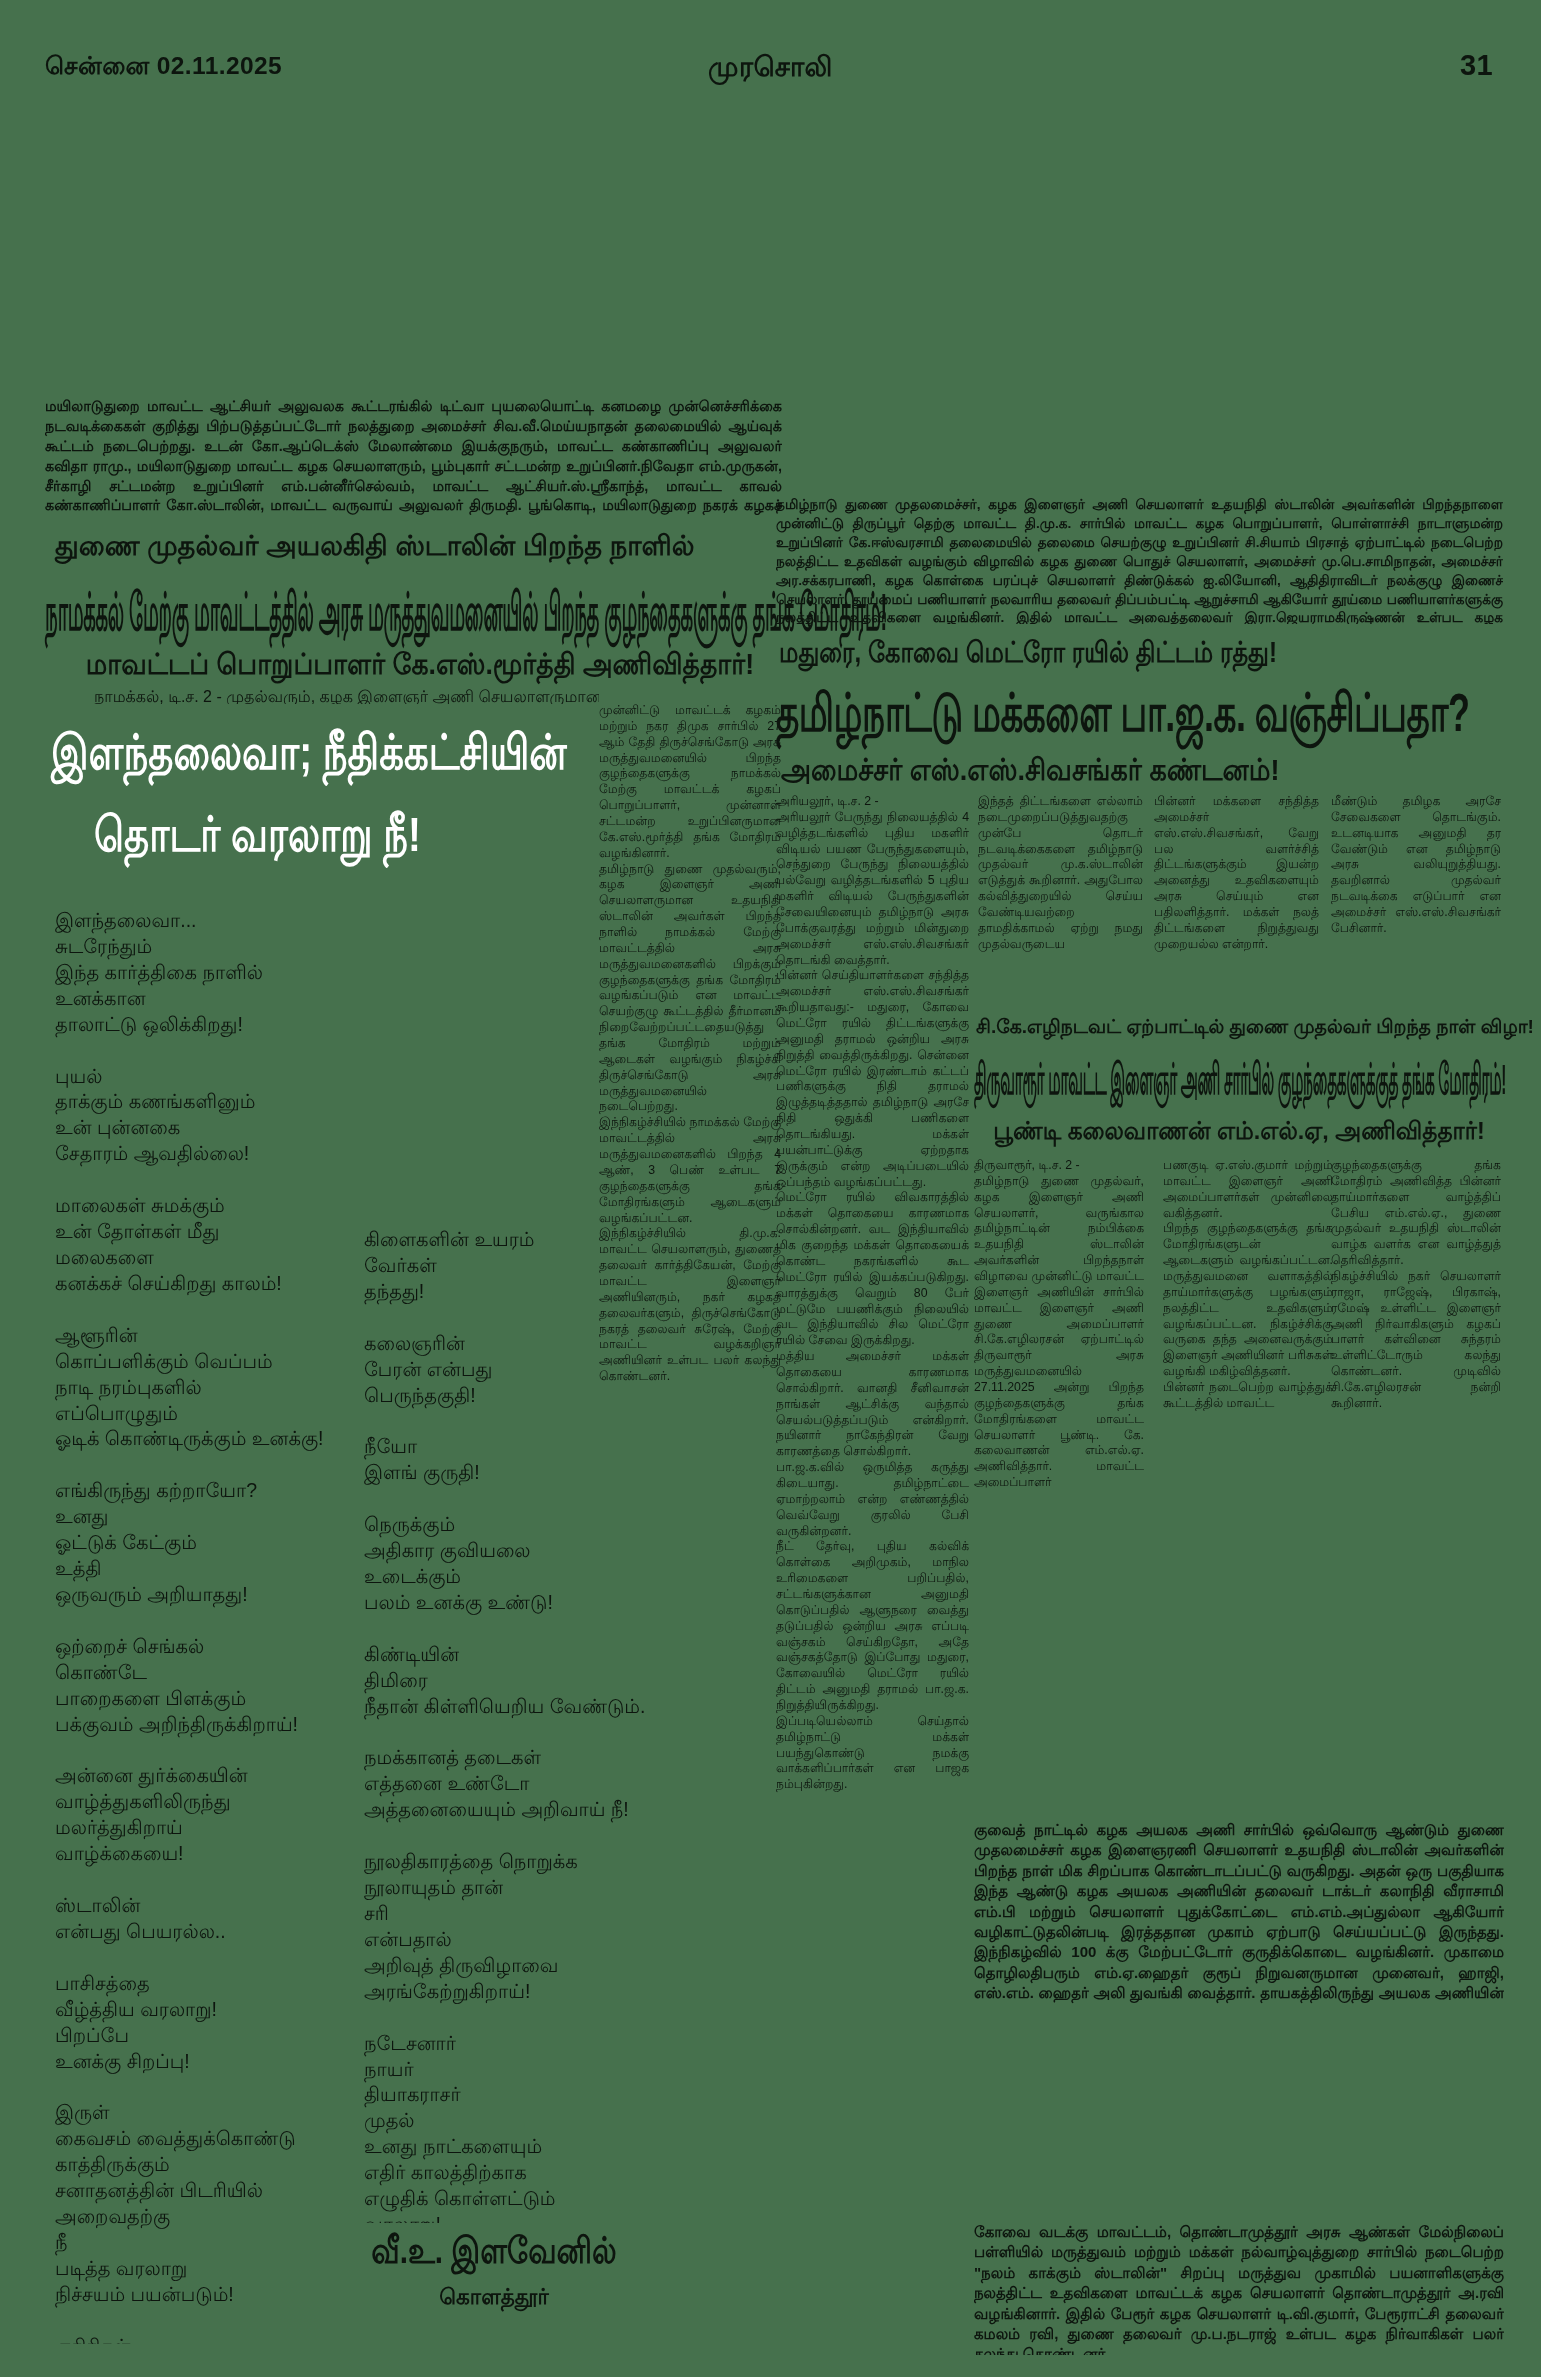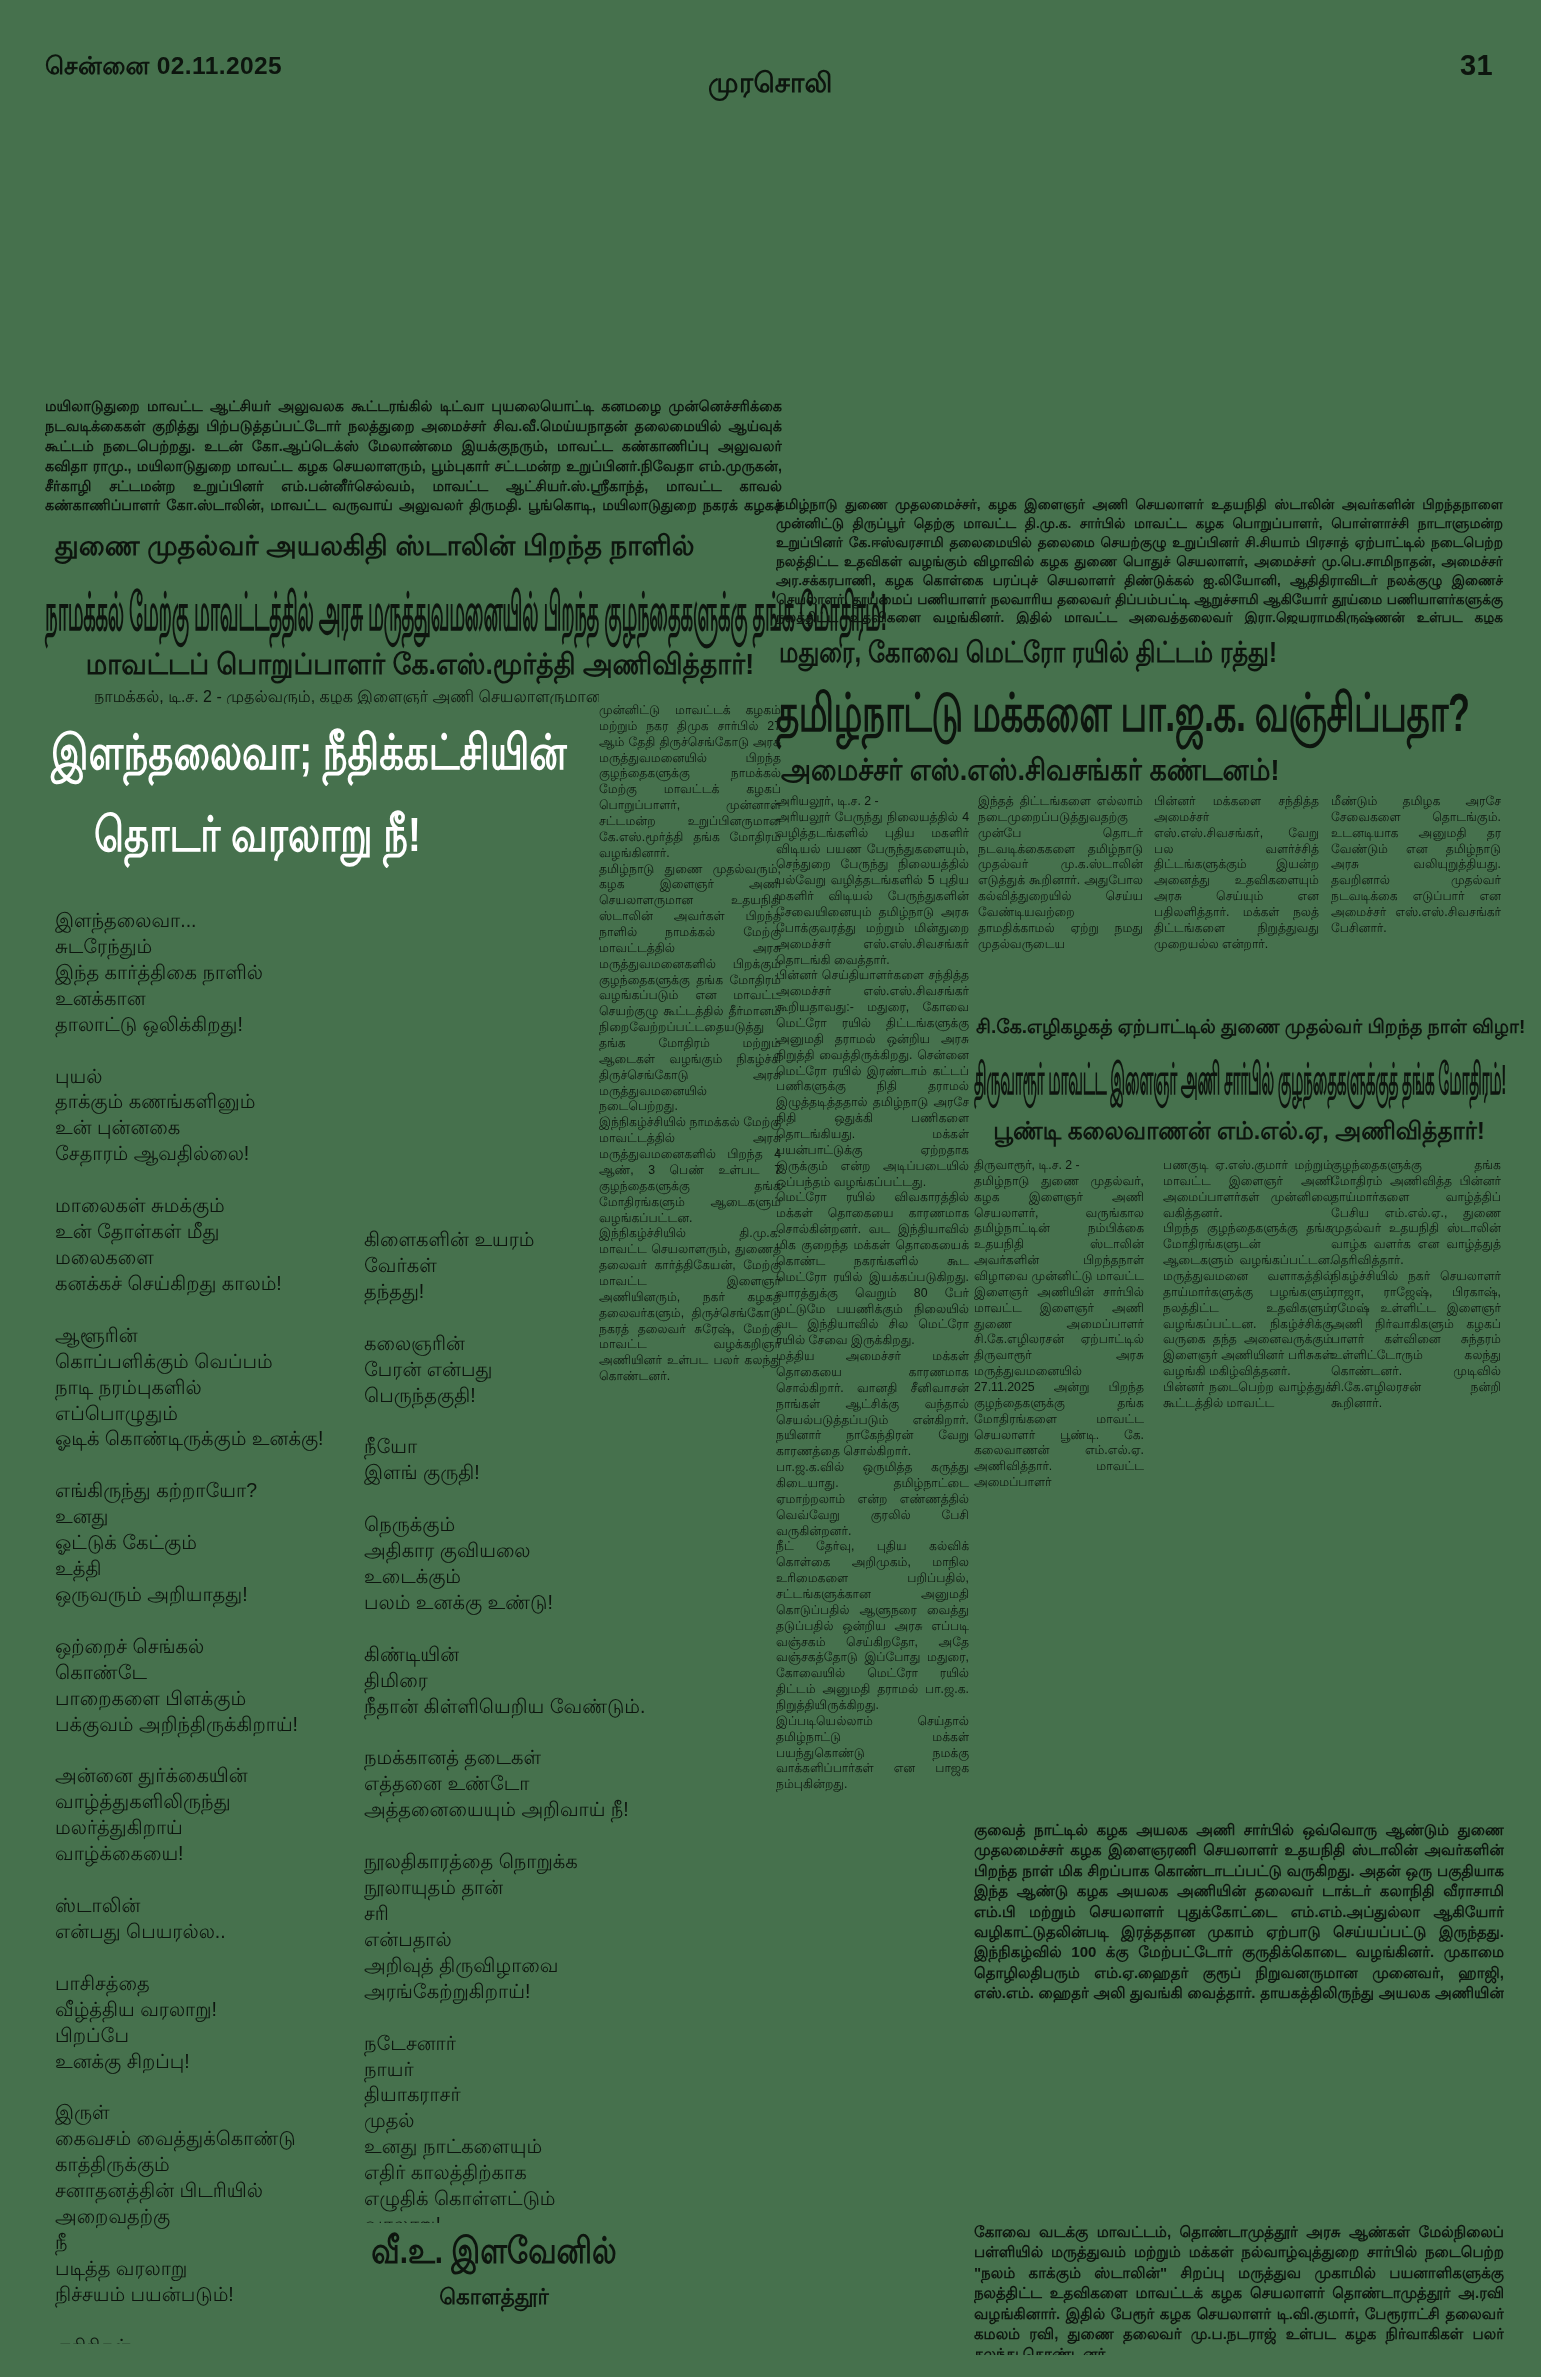--- a/index.html
+++ b/index.html
@@ -21,21 +21,21 @@
   .poem{font-size:19.5px;line-height:1.33;font-weight:500;}
   .note{font-size:15px;line-height:1.36;font-weight:700;text-align:justify;}
   .kicker{font-weight:800;}
   .white{color:#ffffff;}
   .masthead{font-size:24.5px;font-weight:800;letter-spacing:0.4px;}
 </style>
 </head>
 <body>
 
 <div class="abs masthead" style="left:45px;top:52px;">சென்னை 02.11.2025</div>
-<div class="abs masthead ctr" style="left:626px;top:51px;width:289px;font-size:27.4px;margin-top:16px;">முரசொலி</div>
+<div class="abs masthead ctr" style="left:626px;top:51px;width:289px;font-size:27.4px;">முரசொலி</div>
 <div class="abs masthead" style="right:48px;top:49px;font-size:29px;">31</div>
 
 <div class="abs caption col" style="left:45px;top:397px;width:737px;height:121px;">மயிலாடுதுறை மாவட்ட ஆட்சியர் அலுவலக கூட்டரங்கில் டிட்வா புயலையொட்டி கனமழை முன்னெச்சரிக்கை நடவடிக்கைகள் குறித்து பிற்படுத்தப்பட்டோர் நலத்துறை அமைச்சர் சிவ.வீ.மெய்யநாதன் தலைமையில் ஆய்வுக் கூட்டம் நடைபெற்றது. உடன் கோ.ஆப்டெக்ஸ் மேலாண்மை இயக்குநரும், மாவட்ட கண்காணிப்பு அலுவலர் கவிதா ராமு., மயிலாடுதுறை மாவட்ட கழக செயலாளரும், பூம்புகார் சட்டமன்ற உறுப்பினர்.நிவேதா எம்.முருகன், சீர்காழி சட்டமன்ற உறுப்பினர் எம்.பன்னீர்செல்வம், மாவட்ட ஆட்சியர்.ஸ்.ஸ்ரீகாந்த், மாவட்ட காவல் கண்காணிப்பாளர் கோ.ஸ்டாலின், மாவட்ட வருவாய் அலுவலர் திருமதி. பூங்கொடி, மயிலாடுதுறை நகரக் கழகச் செயலாளரும், நகர்மன்ற தலைவர் செல்வராஜ் மற்றும் அரசு அலுவலர்கள் உள்ளனர்.</div>
 
 <div class="abs kicker nowrap" style="left:55px;top:530px;font-size:27.4px;">துணை முதல்வர் அயலகிதி ஸ்டாலின் பிறந்த நாளில்</div>
 
 <div class="abs xb nowrap" style="left:45px;top:582px;font-size:42px;transform:scale(0.47,1.25);transform-origin:left top;letter-spacing:-0.7px;">நாமக்கல் மேற்கு மாவட்டத்தில் அரசு மருத்துவமனையில் பிறந்த குழந்தைகளுக்கு தங்க மோதிரம்!</div>
 
 <div class="abs xb ctr nowrap" style="left:45px;top:648px;width:750px;font-size:29px;transform:scale(0.92,1);transform-origin:center top;">மாவட்டப் பொறுப்பாளர் கே.எஸ்.மூர்த்தி அணிவித்தார்!</div>
 
@@ -168,21 +168,21 @@
 பின்னர் செய்தியாளர்களை சந்தித்த அமைச்சர் எஸ்.எஸ்.சிவசங்கர் கூறியதாவது:- மதுரை, கோவை மெட்ரோ ரயில் திட்டங்களுக்கு அனுமதி தராமல் ஒன்றிய அரசு நிறுத்தி வைத்திருக்கிறது. சென்னை மெட்ரோ ரயில் இரண்டாம் கட்டப் பணிகளுக்கு நிதி தராமல் இழுத்தடித்ததால் தமிழ்நாடு அரசே நிதி ஒதுக்கி பணிகளை தொடங்கியது. மக்கள் பயன்பாட்டுக்கு ஏற்றதாக இருக்கும் என்ற அடிப்படையில் ஒப்பந்தம் வழங்கப்பட்டது.
 மெட்ரோ ரயில் விவகாரத்தில் மக்கள் தொகையை காரணமாக சொல்கின்றனர். வட இந்தியாவில் மிக குறைந்த மக்கள் தொகையைக் கொண்ட நகரங்களில் கூட மெட்ரோ ரயில் இயக்கப்படுகிறது. வாரத்துக்கு வெறும் 80 பேர் மட்டுமே பயணிக்கும் நிலையில் வட இந்தியாவில் சில மெட்ரோ ரயில் சேவை இருக்கிறது.
 மத்திய அமைச்சர் மக்கள் தொகையை காரணமாக சொல்கிறார். வானதி சீனிவாசன் நாங்கள் ஆட்சிக்கு வந்தால் செயல்படுத்தப்படும் என்கிறார். நயினார் நாகேந்திரன் வேறு காரணத்தை சொல்கிறார்.
 பா.ஜ.க.வில் ஒருமித்த கருத்து கிடையாது. தமிழ்நாட்டை ஏமாற்றலாம் என்ற எண்ணத்தில் வெவ்வேறு குரலில் பேசி வருகின்றனர்.
 நீட் தேர்வு, புதிய கல்விக் கொள்கை அறிமுகம், மாநில உரிமைகளை பறிப்பதில், சட்டங்களுக்கான அனுமதி கொடுப்பதில் ஆளுநரை வைத்து தடுப்பதில் ஒன்றிய அரசு எப்படி வஞ்சகம் செய்கிறதோ, அதே வஞ்சகத்தோடு இப்போது மதுரை, கோவையில் மெட்ரோ ரயில் திட்டம் அனுமதி தராமல் பா.ஜ.க. நிறுத்தியிருக்கிறது.
 இப்படியெல்லாம் செய்தால் தமிழ்நாட்டு மக்கள் பயந்துகொண்டு நமக்கு வாக்களிப்பார்கள் என பாஜக நம்புகின்றது.</div>
 <div class="abs bodytxt pre col" style="left:978px;top:794px;width:165px;height:213px;">இந்தத் திட்டங்களை எல்லாம் நடைமுறைப்படுத்துவதற்கு முன்பே தொடர் நடவடிக்கைகளை தமிழ்நாடு முதல்வர் மு.க.ஸ்டாலின் எடுத்துக் கூறினார். அதுபோல கல்வித்துறையில் செய்ய வேண்டியவற்றை தாமதிக்காமல் ஏற்று நமது முதல்வருடைய</div>
 <div class="abs bodytxt pre col" style="left:1154px;top:794px;width:165px;height:213px;">பின்னர் மக்களை சந்தித்த அமைச்சர் எஸ்.எஸ்.சிவசங்கர், வேறு பல வளர்ச்சித் திட்டங்களுக்கும் இயன்ற அனைத்து உதவிகளையும் அரசு செய்யும் என பதிலளித்தார். மக்கள் நலத் திட்டங்களை நிறுத்துவது முறையல்ல என்றார்.</div>
 <div class="abs bodytxt pre col" style="left:1331px;top:794px;width:170px;height:213px;">மீண்டும் தமிழக அரசே சேவைகளை தொடங்கும். உடனடியாக அனுமதி தர வேண்டும் என தமிழ்நாடு அரசு வலியுறுத்தியது. தவறினால் முதல்வர் நடவடிக்கை எடுப்பார் என அமைச்சர் எஸ்.எஸ்.சிவசங்கர் பேசினார்.</div>
 
-<div class="abs kicker nowrap" style="left:976px;top:1016px;font-size:19px;">சி.கே.எழிகழகத் ஏற்பாட்டில் துணை முதல்வர் பிறந்த நாள் விழா!</div>
+<div class="abs kicker nowrap" style="left:976px;top:1016px;font-size:19px;">சி.கே.எழிநடவட் ஏற்பாட்டில் துணை முதல்வர் பிறந்த நாள் விழா!</div>
 
 <div class="abs xb nowrap" style="left:974px;top:1055px;font-size:32px;transform:scale(0.48,1.35);transform-origin:left top;letter-spacing:-0.7px;">திருவாரூர் மாவட்ட இளைஞர் அணி சார்பில் குழந்தைகளுக்குத் தங்க மோதிரம்!</div>
 
 <div class="abs xb ctr nowrap" style="left:974px;top:1117px;width:530px;font-size:24.5px;transform:scale(0.95,1);transform-origin:center top;">பூண்டி கலைவாணன் எம்.எல்.ஏ, அணிவித்தார்!</div>
 
 <div class="abs bodytxt pre col" style="left:974px;top:1158px;width:170px;height:649px;">திருவாரூர், டி.ச. 2 -
 தமிழ்நாடு துணை முதல்வர், கழக இளைஞர் அணி செயலாளர், வருங்கால தமிழ்நாட்டின் நம்பிக்கை உதயநிதி ஸ்டாலின் அவர்களின் பிறந்தநாள் விழாவை முன்னிட்டு மாவட்ட இளைஞர் அணியின் சார்பில் மாவட்ட இளைஞர் அணி துணை அமைப்பாளர் சி.கே.எழிலரசன் ஏற்பாட்டில் திருவாரூர் அரசு மருத்துவமனையில் 27.11.2025 அன்று பிறந்த குழந்தைகளுக்கு தங்க மோதிரங்களை மாவட்ட செயலாளர் பூண்டி. கே. கலைவாணன் எம்.எல்.ஏ. அணிவித்தார். மாவட்ட அமைப்பாளர்</div>
 <div class="abs bodytxt pre col" style="left:1153px;top:1158px;width:170px;height:649px;margin-left:10px;">பணகுடி ஏ.எஸ்.குமார் மற்றும் மாவட்ட இளைஞர் அணி அமைப்பாளர்கள் முன்னிலை வகித்தனர்.
 பிறந்த குழந்தைகளுக்கு தங்க மோதிரங்களுடன் ஆடைகளும் வழங்கப்பட்டன. மருத்துவமனை வளாகத்தில் தாய்மார்களுக்கு பழங்களும் நலத்திட்ட உதவிகளும் வழங்கப்பட்டன. நிகழ்ச்சிக்கு வருகை தந்த அனைவருக்கும் இளைஞர் அணியினர் பரிசுகள் வழங்கி மகிழ்வித்தனர்.
 பின்னர் நடைபெற்ற வாழ்த்துக் கூட்டத்தில் மாவட்ட</div>

